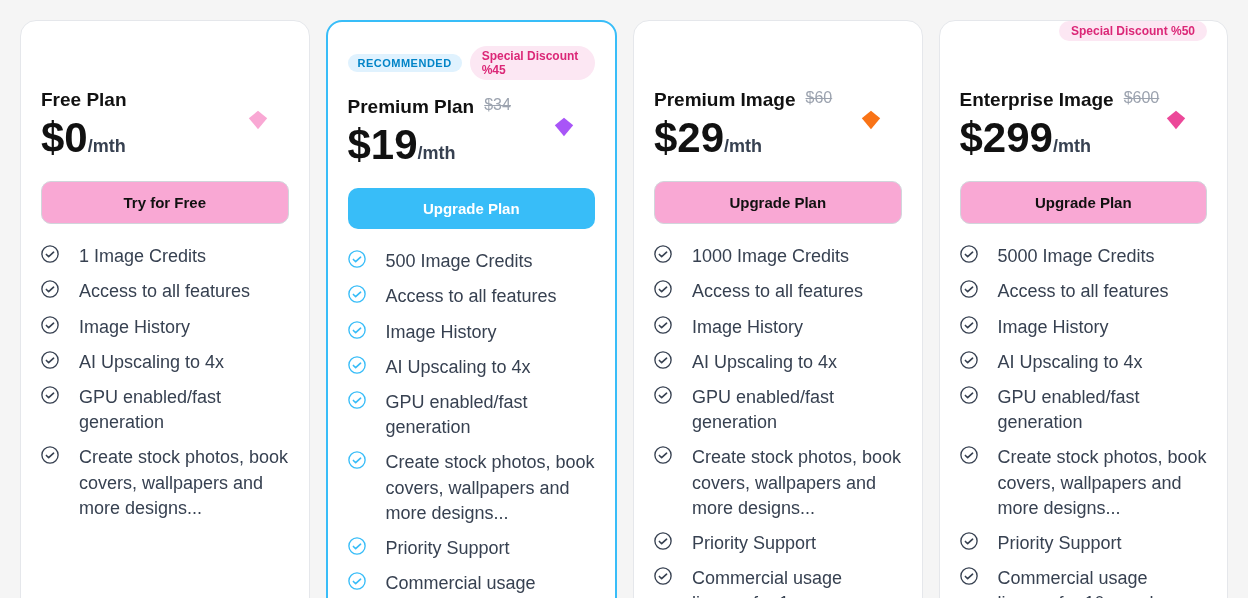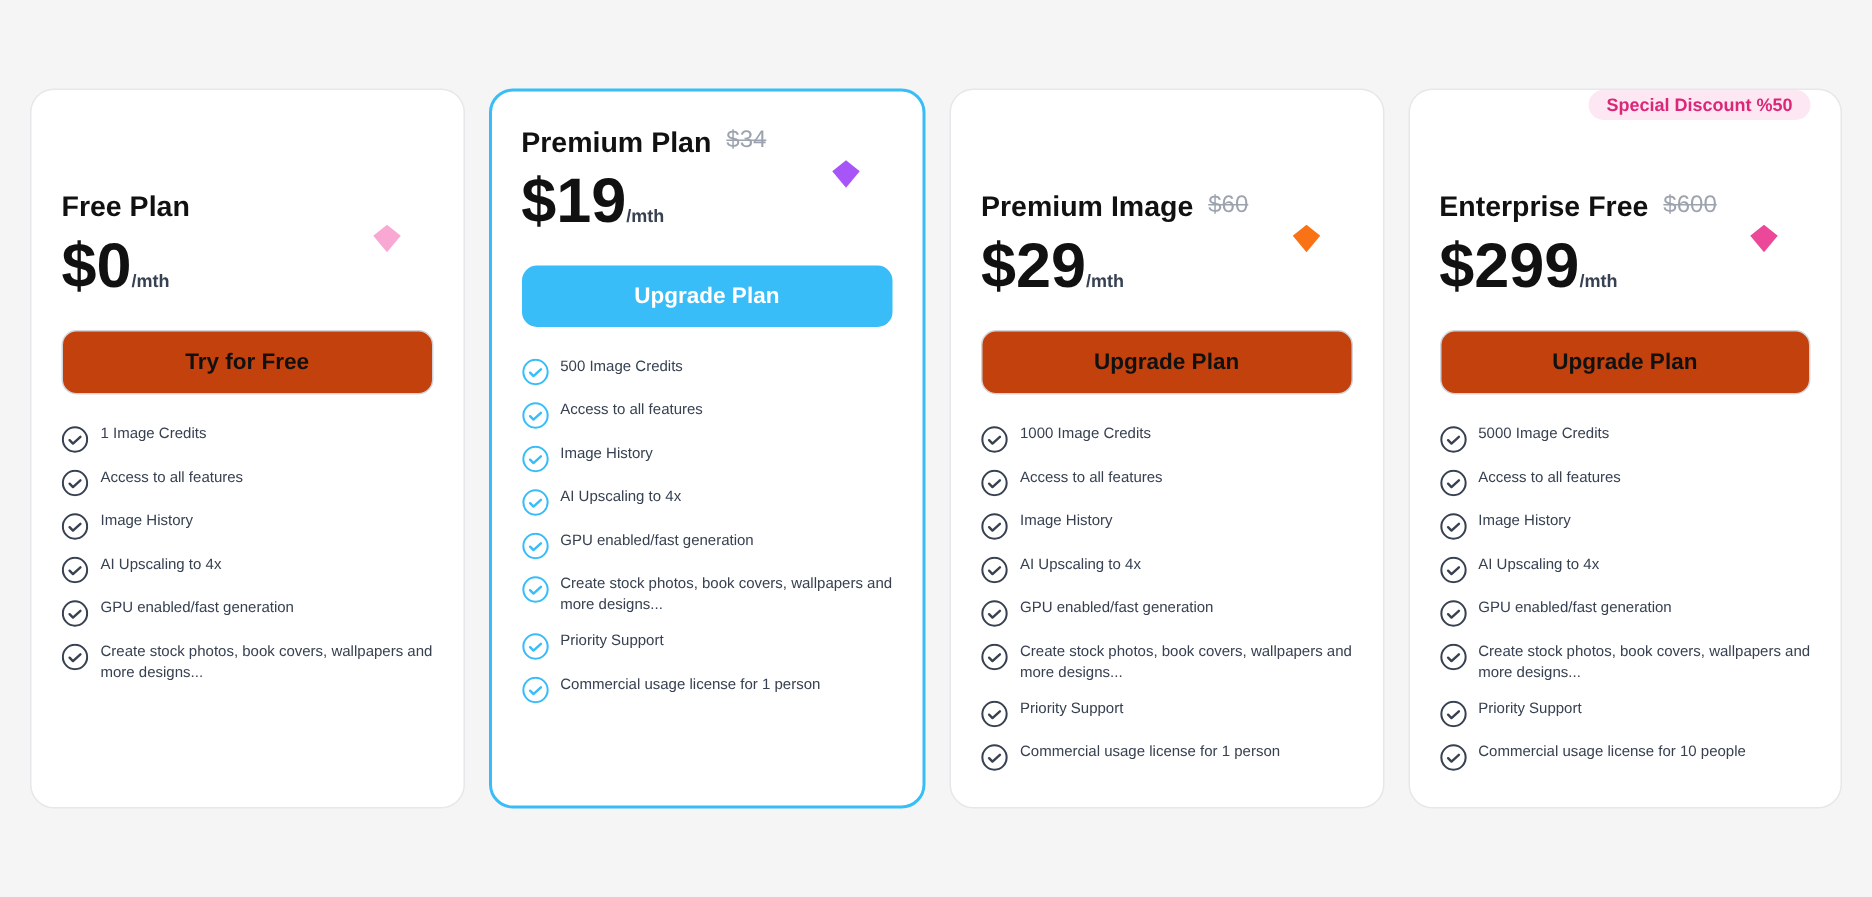--- a/index.html
+++ b/index.html
@@ -93,54 +93,54 @@
       font-weight: 500;
     }
     .plan-price {
       font-size: 42px;
       font-weight: 800;
       color: #111;
       margin-bottom: 20px;
       line-height: 1.1;
     }
     .plan-price span {
-      font-size: 12px;
+      font-size: 18px;
       font-weight: 600;
       color: #374151;
     }
     .btn {
       width: 100%;
       padding: 12px;
       border-radius: 10px;
       font-size: 15px;
       font-weight: 600;
       cursor: pointer;
       border: none;
       margin-bottom: 20px;
     }
     .btn-outline {
-      background: #c2410c;
+      background: #f9a8d4;
       color: #111;
       border: 1.5px solid #d1d5db;
     }
     .btn-primary {
       background: #38bdf8;
       color: #fff;
     }
     .feature-list {
       list-style: none;
       display: flex;
       flex-direction: column;
       gap: 10px;
     }
     .feature-item {
       display: flex;
       align-items: flex-start;
-      gap: 8px;
-      font-size: 10px;
+      gap: 20px;
+      font-size: 18px;
       color: #374151;
       line-height: 1.4;
     }
     
     .check-circle {
       width: 18px;
       height: 18px;
       flex-shrink: 0;
       margin-top: 1px;
     }
@@ -214,20 +214,24 @@
     <path d="M6 10.5L8.5 13L14 8" stroke="#374151" stroke-width="1.8" stroke-linecap="round" stroke-linejoin="round"></path>
   </svg>
       <span>Create stock photos, book covers, wallpapers and more designs...</span>
     </li>
 
     </ul>
   </div>
     <div class="plan-card recommended">
     
     
+      <div class="card-badge-row">
+        <span class="badge-recommended">RECOMMENDED</span>
+        <span class="badge-discount">Special Discount %45</span>
+      </div>
     <div style="position:relative;">
       <svg class="diamond-icon" viewBox="0 0 24 24" fill="#a855f7" xmlns="http://www.w3.org/2000/svg">
     <path d="M12 2L22 10L12 22L2 10Z"></path>
   </svg>
       <div class="plan-name-row">
         <span class="plan-name">Premium Plan</span>
         <span class="original-price">$34</span>
       </div>
     </div>
     <div class="plan-price">
@@ -387,21 +391,21 @@
     </ul>
   </div>
     <div class="plan-card enterprise">
     <span class="badge-discount-enterprise">Special Discount %50</span>
     <div class="card-badge-row"></div>
     <div style="position:relative;">
       <svg class="diamond-icon" viewBox="0 0 24 24" fill="#ec4899" xmlns="http://www.w3.org/2000/svg">
     <path d="M12 2L22 10L12 22L2 10Z"></path>
   </svg>
       <div class="plan-name-row">
-        <span class="plan-name">Enterprise Free</span>
+        <span class="plan-name">Enterprise Image</span>
         <span class="original-price">$600</span>
       </div>
     </div>
     <div class="plan-price">
       $299<span>/mth</span>
     </div>
     <button class="btn btn-outline">Upgrade Plan</button>
     <ul class="feature-list">
 
     <li class="feature-item">

